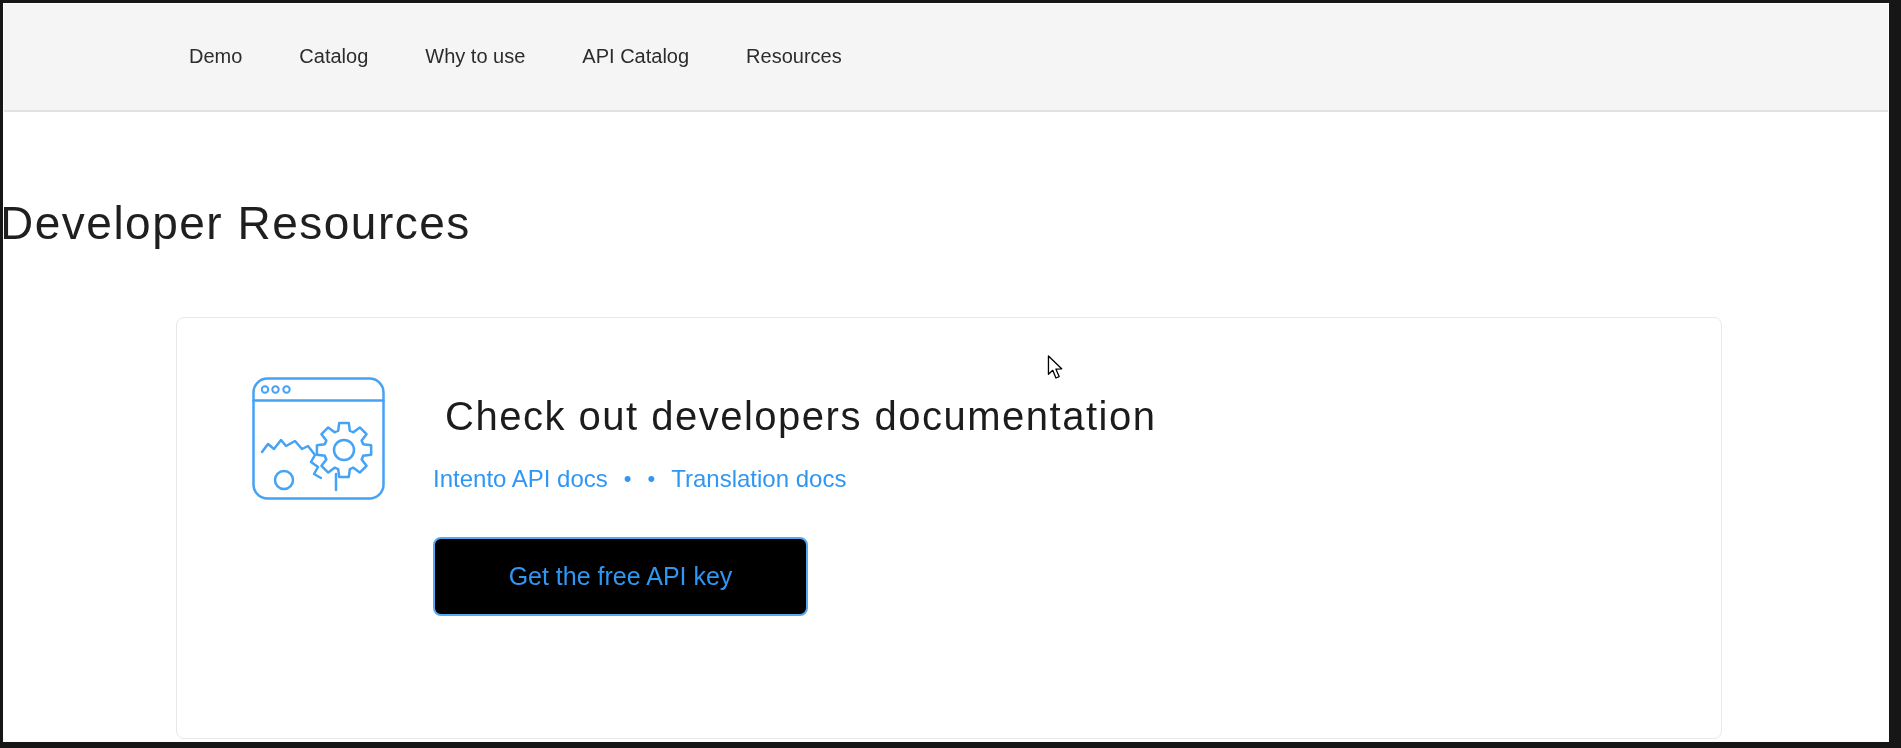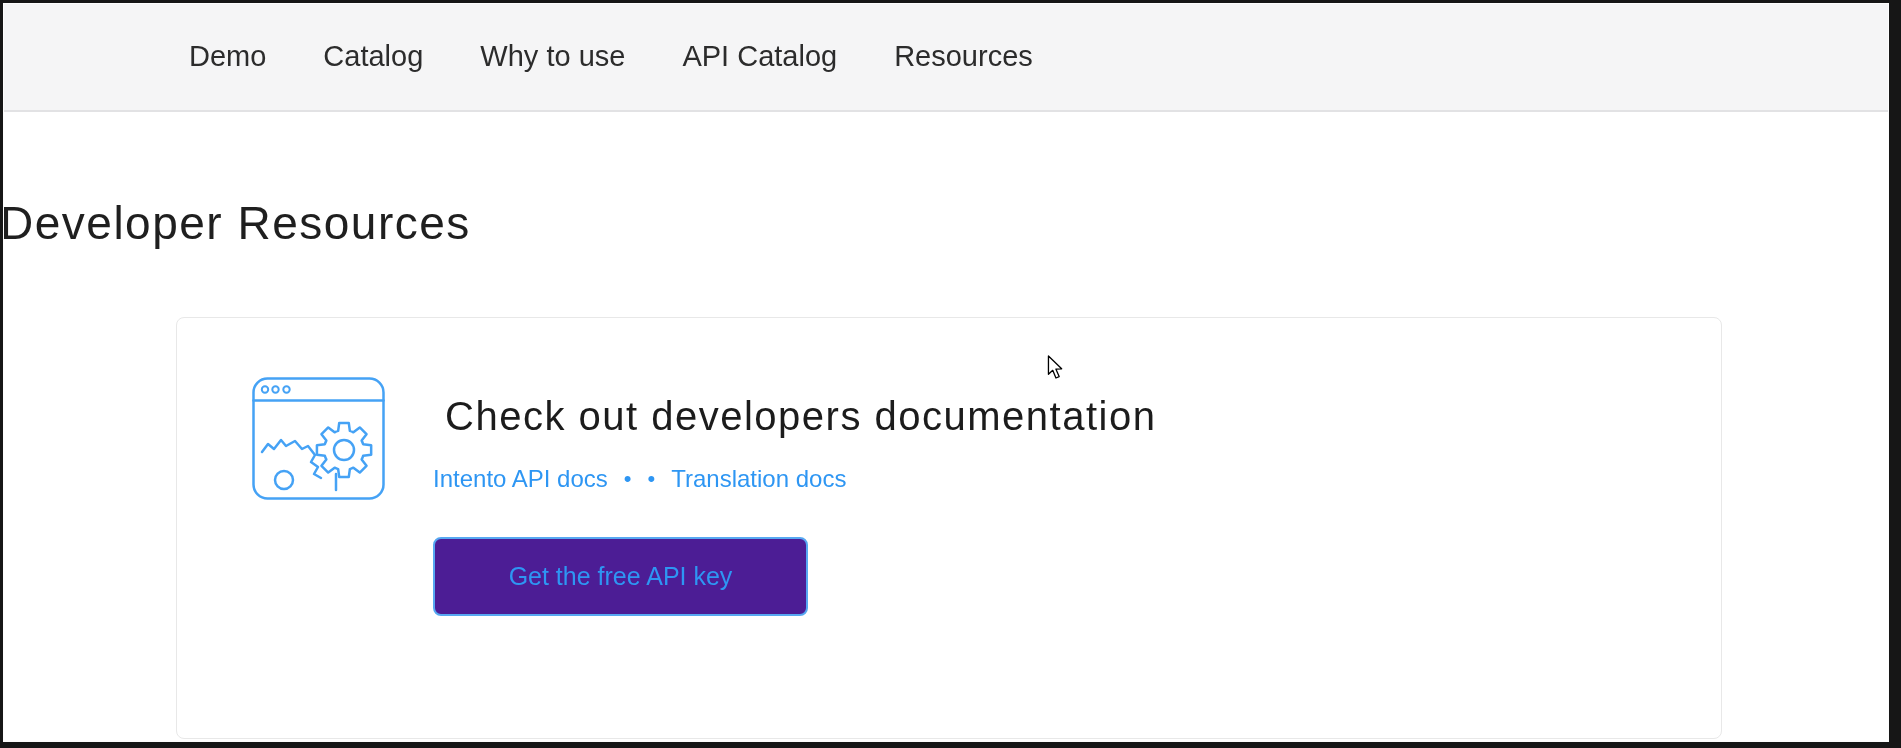--- a/index.html
+++ b/index.html
@@ -32,21 +32,21 @@
   
   .top-nav {
     position: absolute; top: 3px; left: 3px; right: 12px;
     height: 109px;
     background: #f5f5f6;
     border-bottom: 2px solid #e2e2e4;
     display: flex;
     align-items: center;
     padding-left: 186px;
     gap: 57px;
-    font-size: 29px;
+    font-size: 20px;
     color: #2c2c2c;
   }
   .nav-item { cursor: pointer; white-space: nowrap; }
 
   
   .page-title {
     position: absolute;
     top: 196px; left: 0; width: 100%;
     margin: 0;
     font-size: 46px;
@@ -102,21 +102,21 @@
     white-space: nowrap;
   }
   .bullet-sep {
     color: #2e96f3;
     font-size: 22px;
     line-height: 1;
   }
   .api-key-button {
     margin-top: 44px;
     width: 375px; height: 79px;
-    background: #4c1d95;
+    background: #000000;
     border: 2px solid #57a8f2;
     border-radius: 8px;
     color: #2e96f3;
     font-size: 25px;
     font-family: "Liberation Sans", sans-serif;
     cursor: pointer;
     display: block;
   }
 
   

